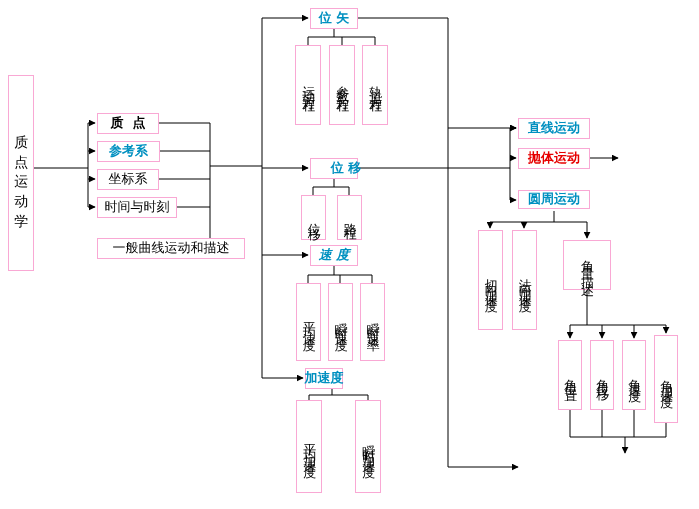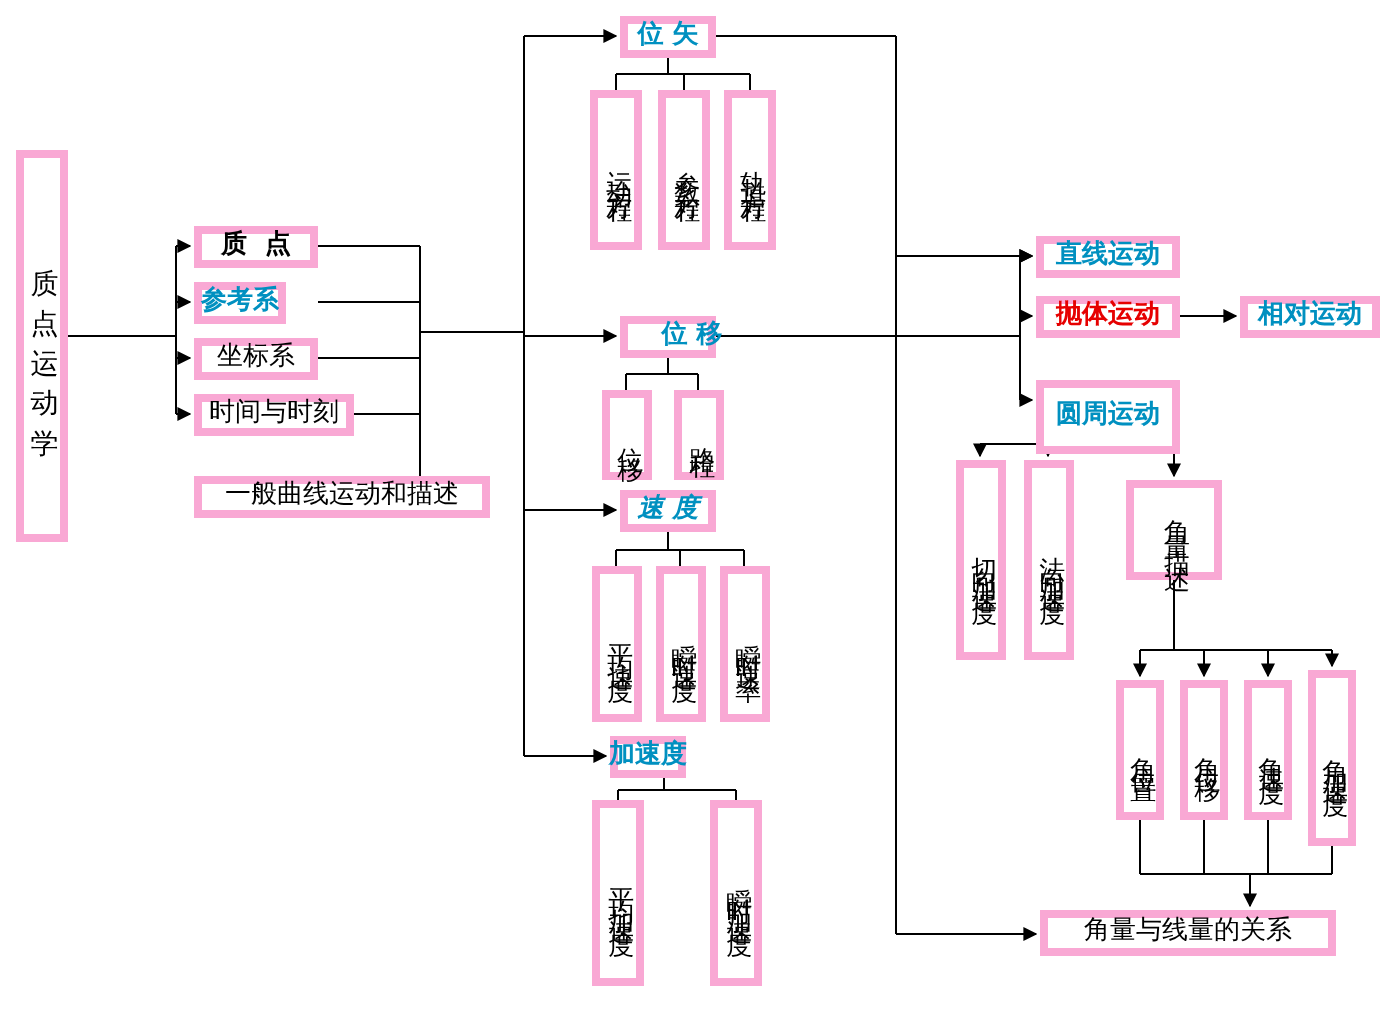--- a/index.html
+++ b/index.html
@@ -16,21 +16,21 @@
     overflow: hidden;
   }
   #wires {
     position: absolute;
     left: 0; top: 0;
     width: 699px; height: 509px;
   }
   .node {
     position: absolute;
     box-sizing: border-box;
-    border: 4px solid #f9a8d4;
+    border: 1px solid #f9a8d4;
     background: #fff;
     color: #000;
     font-size: 13px;
     display: flex;
     align-items: center;
     justify-content: center;
     text-align: center;
     line-height: 1.1;
     white-space: pre;
   }
@@ -134,21 +134,21 @@
       <path class="wire" marker-end="url(#arr)" d="M634 325 V338"></path>
       <path class="wire" marker-end="url(#arr)" d="M666 325 V333"></path>
       <path class="wire" marker-end="url(#arr)" d="M625 437 V453"></path>
       <path class="wire" marker-end="url(#arr)" d="M448 467 H518"></path>
     </g>
   </svg>
 
   <div class="node root" style="left:8px; top:75px; width:26px; height:196px;">质点运动学</div>
 
   <div class="node" style="left:97px; top:113px; width:62px; height:21px;font-weight:bold;">质  点</div>
-  <div class="node blue" style="left:97px; top:141px; width:46px; height:21px;">参考系</div>
+  <div class="node blue" style="left:97px; top:141px; width:63px; height:21px;">参考系</div>
   <div class="node" style="left:97px; top:169px; width:62px; height:21px;">坐标系</div>
   <div class="node" style="left:97px; top:238px; width:148px; height:21px;">一般曲线运动和描述</div>
   <div class="node" style="left:97px; top:197px; width:80px; height:21px;">时间与时刻</div>
 
   <div class="node blue" style="left:310px; top:8px; width:48px; height:21px;">位 矢</div>
   <div class="node v" style="left:295px; top:45px; width:26px; height:80px;">运动方程</div>
   <div class="node v" style="left:329px; top:45px; width:26px; height:80px;">参数方程</div>
   <div class="node v" style="left:362px; top:45px; width:26px; height:80px;">轨道方程</div>
 
   <div class="node blue" style="left:310px; top:158px; width:48px; height:21px;padding-left:24px;">位 移</div>
@@ -159,27 +159,25 @@
   <div class="node v" style="left:296px; top:283px; width:25px; height:78px;">平均速度</div>
   <div class="node v" style="left:328px; top:283px; width:25px; height:78px;">瞬时速度</div>
   <div class="node v" style="left:360px; top:283px; width:25px; height:78px;">瞬时速率</div>
 
   <div class="node blue" style="left:305px; top:368px; width:38px; height:21px;">加速度</div>
   <div class="node v" style="left:296px; top:400px; width:26px; height:93px;">平均加速度</div>
   <div class="node v" style="left:355px; top:400px; width:26px; height:93px;">瞬时加速度</div>
 
   <div class="node blue" style="left:518px; top:118px; width:72px; height:21px;">直线运动</div>
   <div class="node red" style="left:518px; top:148px; width:72px; height:21px;">抛体运动</div>
-  <div class="node blue" style="left:620px; top:148px; width:70px; height:21px;">相对运动</div>
-  <div class="node blue" style="left:518px; top:190px; width:72px; height:37px;">圆周运动</div>
+  <div class="node blue" style="left:518px; top:190px; width:72px; height:19px;">圆周运动</div>
 
   <div class="node v" style="left:478px; top:230px; width:25px; height:100px;">切向加速度</div>
   <div class="node v" style="left:512px; top:230px; width:25px; height:100px;">法向加速度</div>
   <div class="node v2" style="left:563px; top:240px; width:48px; height:50px;">角量描述</div>
 
   <div class="node v" style="left:558px; top:340px; width:24px; height:70px;">角位置</div>
   <div class="node v" style="left:590px; top:340px; width:24px; height:70px;">角位移</div>
   <div class="node v" style="left:622px; top:340px; width:24px; height:70px;">角速度</div>
   <div class="node v" style="left:654px; top:335px; width:24px; height:88px;">角加速度</div>
 
-  <div class="node" style="left:520px; top:455px; width:148px; height:23px;">角量与线量的关系</div>
 
 </div>
 
 </body></html>

